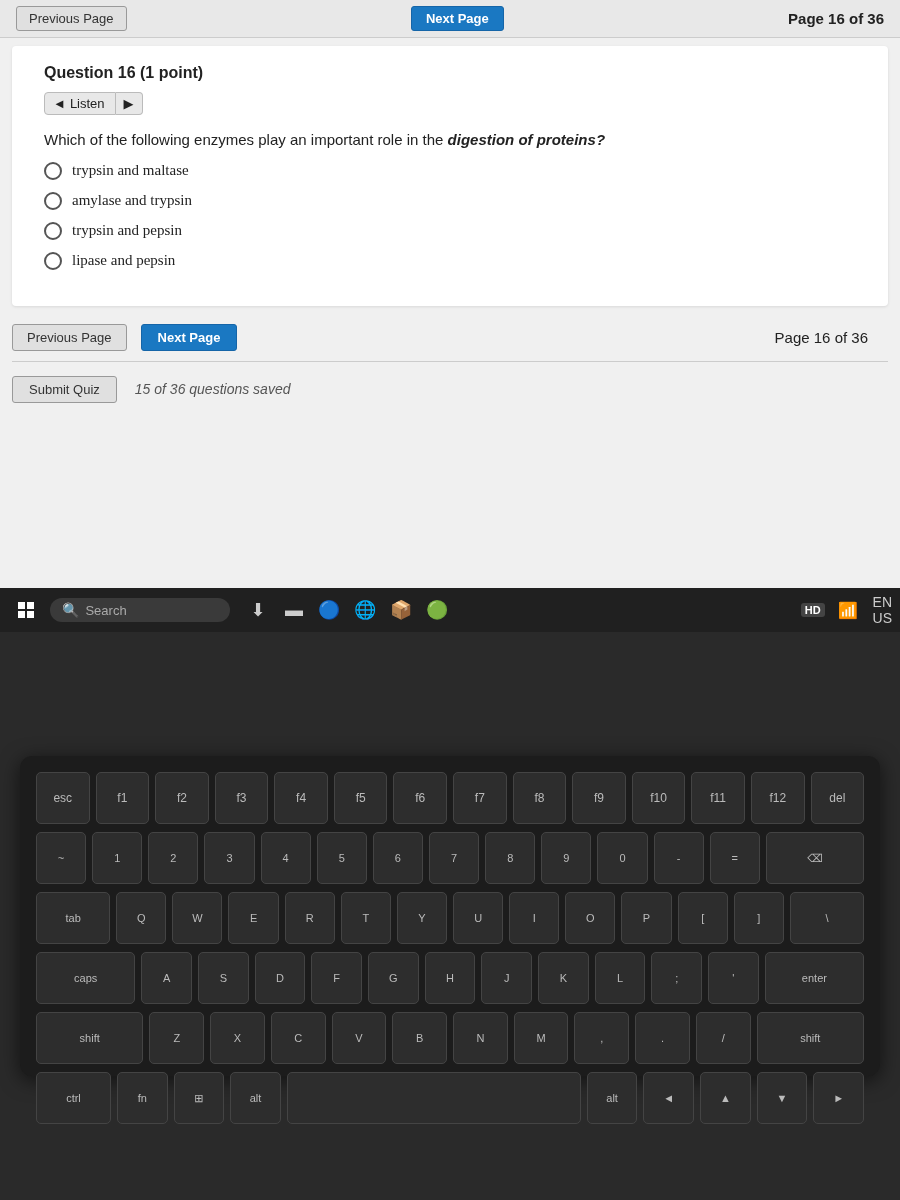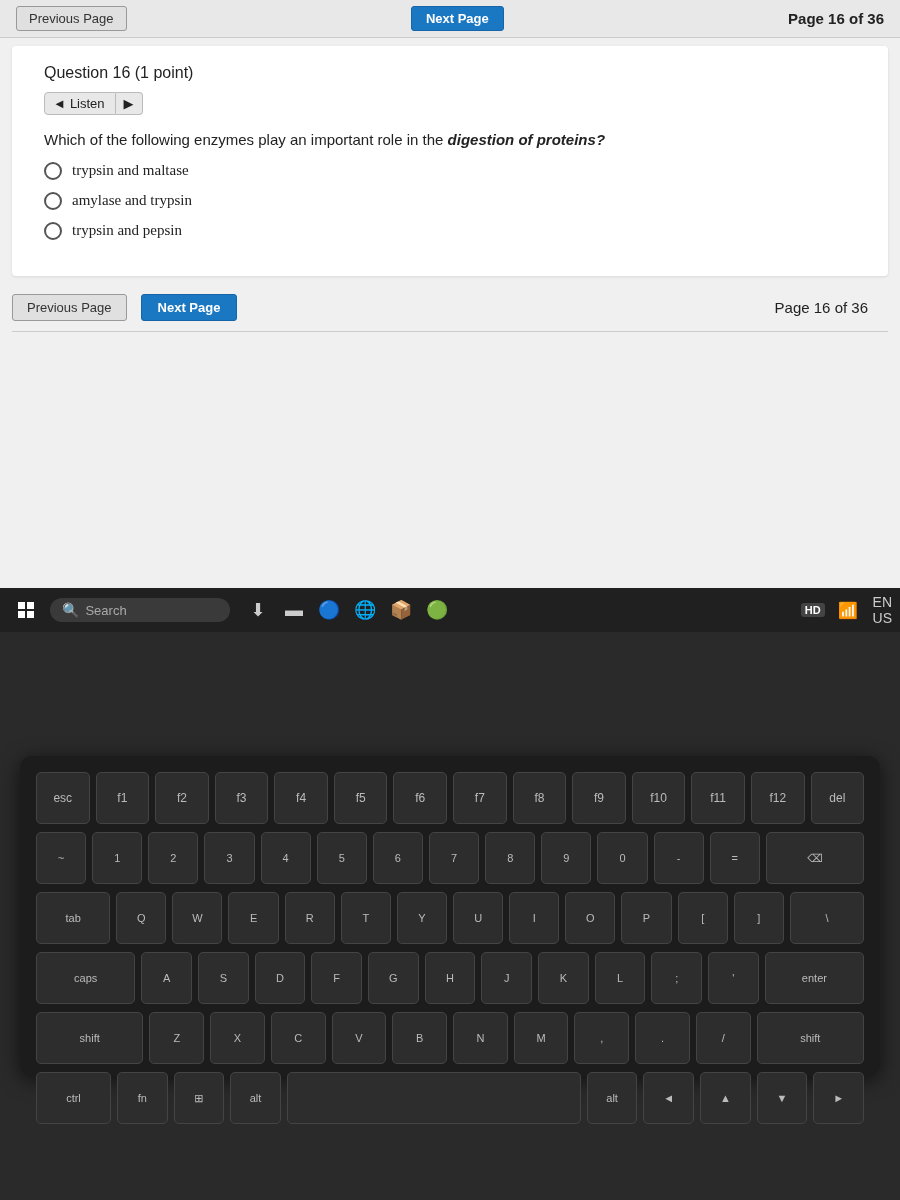--- a/index.html
+++ b/index.html
@@ -64,21 +64,21 @@
     .quiz-content {
       padding: 18px 32px 16px 32px;
       background: #fff;
       margin: 8px 12px;
       border-radius: 4px;
       box-shadow: 0 1px 3px rgba(0,0,0,0.1);
     }
 
     .question-header {
       font-size: 16px;
-      font-weight: normal;
+      font-weight: bold;
       color: #222;
       margin-bottom: 10px;
     }
 
     .listen-bar {
       display: flex;
       align-items: center;
       margin-bottom: 14px;
       gap: 0;
     }
@@ -404,33 +404,41 @@
         <span>trypsin and maltase</span>
       </li>
       <li class="option-item">
         <span class="option-radio"></span>
         <span>amylase and trypsin</span>
       </li>
       <li class="option-item">
         <span class="option-radio"></span>
         <span>trypsin and pepsin</span>
       </li>
+      <li class="option-item">
+        <span class="option-radio"></span>
+        <span>lipase and pepsin</span>
+      </li>
     </ul>
   </div>
 
   <div class="bottom-nav">
     <div class="bottom-left">
       <button class="btn-previous-page-bottom">Previous Page</button>
       <button class="btn-next-page-bottom">Next Page</button>
     </div>
     <span class="page-indicator-bottom">Page 16 of 36</span>
   </div>
 
   <hr class="divider">
 
+  <div class="submit-area">
+    <button class="btn-submit-quiz">Submit Quiz</button>
+    <span class="saved-text">15 of 36 questions saved</span>
+  </div>
 </div>
 
 <div class="taskbar">
   <div class="taskbar-start">
     <div class="win-icon">
       <span></span>
         <span></span>
         <span></span>
         <span></span>
     </div>

